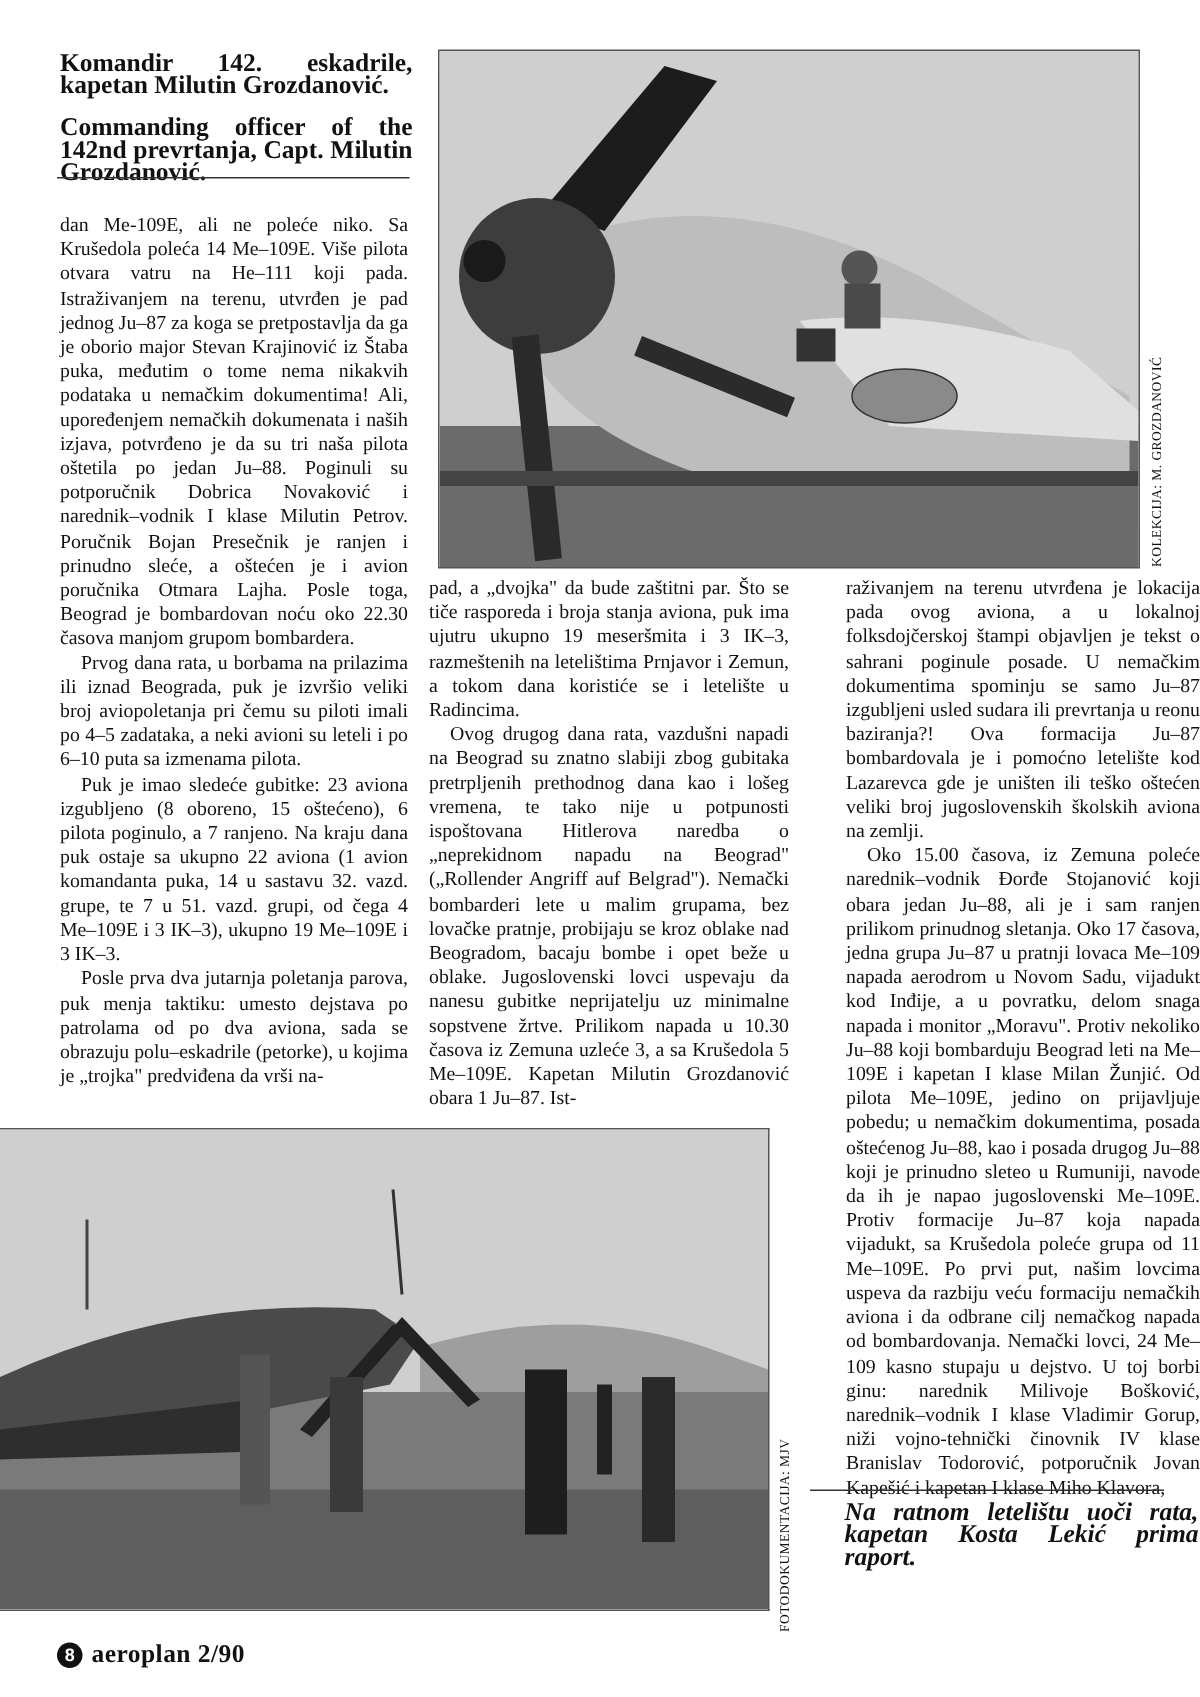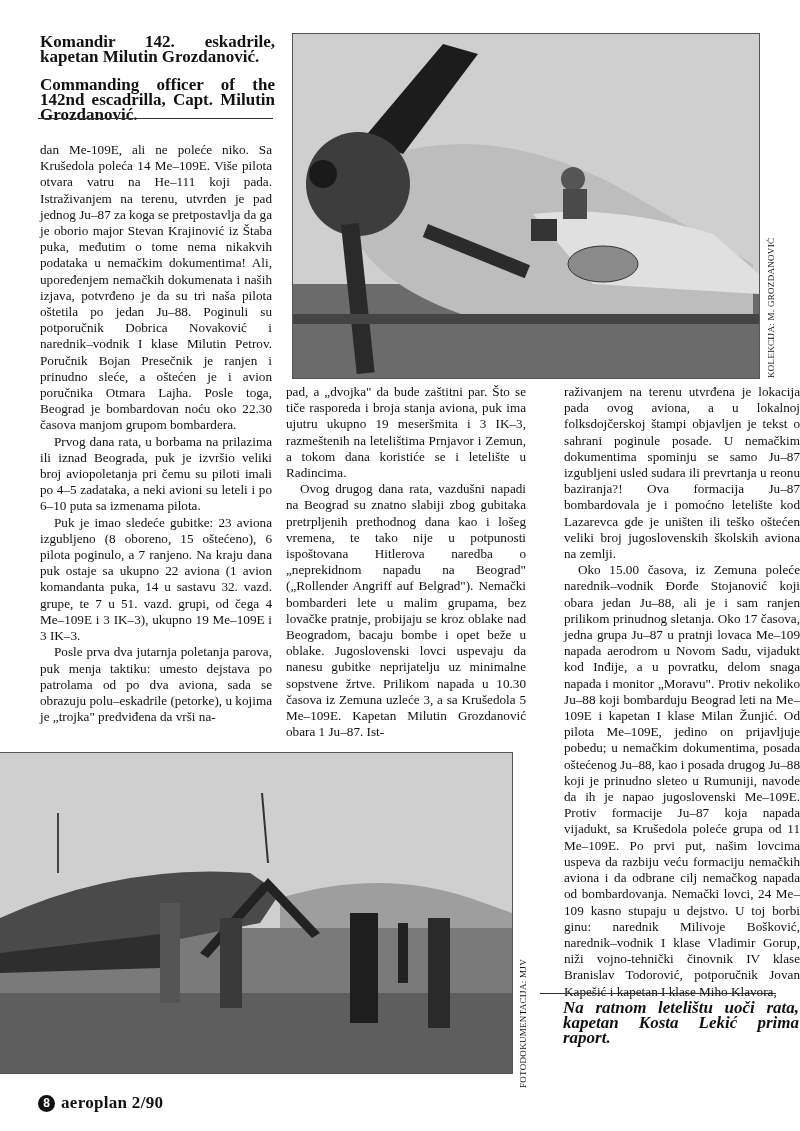--- a/index.html
+++ b/index.html
@@ -20,21 +20,21 @@
   .pagenum { width:17px; height:17px; border-radius:50%; background:#111; color:#fff; font:bold 12px "Liberation Sans", sans-serif;
              display:flex; align-items:center; justify-content:center; }
   .mag { font:bold 17px "Liberation Serif", serif; letter-spacing:0.3px; }
   .watermark { position:absolute; left:608px; top:1110px; font:12px "DejaVu Sans Mono", monospace; color:#4d7c0f; letter-spacing:1px;margin-top:25px; }
 </style>
 </head>
 <body>
 
 <div class="abs caption" style="left:40px; top:34px; width:235px;">
   <p>Komandir 142. eskadrile, kapetan Milutin Grozdanović.</p>
-  <p>Commanding officer of the 142nd escadrilla, Capt. Milutin Grozdanović.</p>
+  <p>Commanding officer of the 142nd prevrtanja, Capt. Milutin Grozdanović.</p>
 </div>
 <div class="rule" style="left:38px; top:118px; width:235px;"></div>
 
 <div class="photo" style="left:292px; top:33px; width:466px; height:344px; background:linear-gradient(160deg,#d9d9d9 0%,#c4c4c4 40%,#9a9a9a 70%,#5a5a5a 100%);">
   <svg width="466" height="344" viewBox="0 0 466 344">
     <rect x="0" y="0" width="466" height="344" fill="#cfcfcf"></rect>
     <rect x="0" y="250" width="466" height="94" fill="#6b6b6b"></rect>
     <path d="M100 120 Q200 90 320 150 L460 230 L460 290 L200 290 Q90 260 60 200 Z" fill="#bdbdbd"></path>
     <path d="M240 180 Q320 170 420 200 L466 240 L466 260 L300 250 Z" fill="#e0e0e0"></path>
     <polygon points="70,105 150,10 185,20 110,120" fill="#1c1c1c"></polygon>

